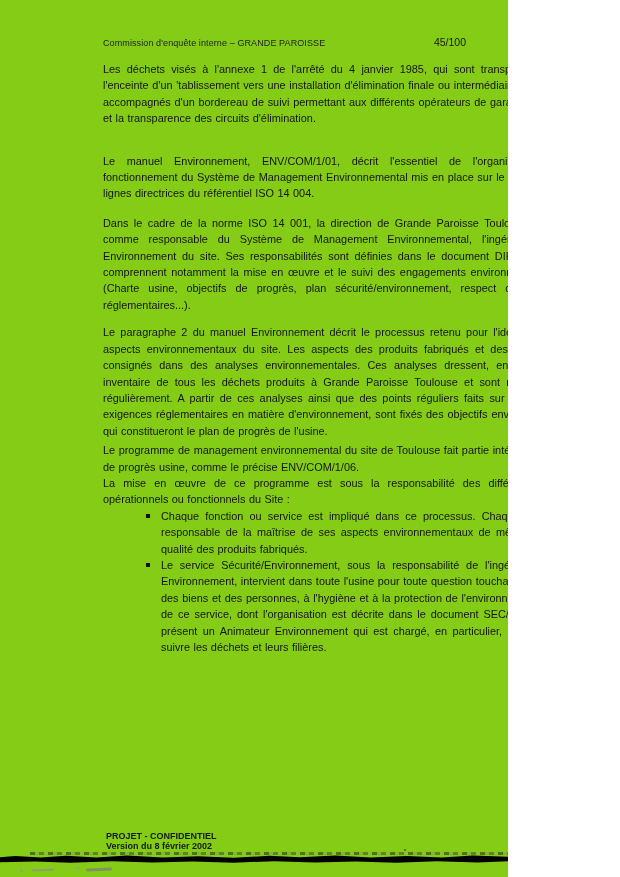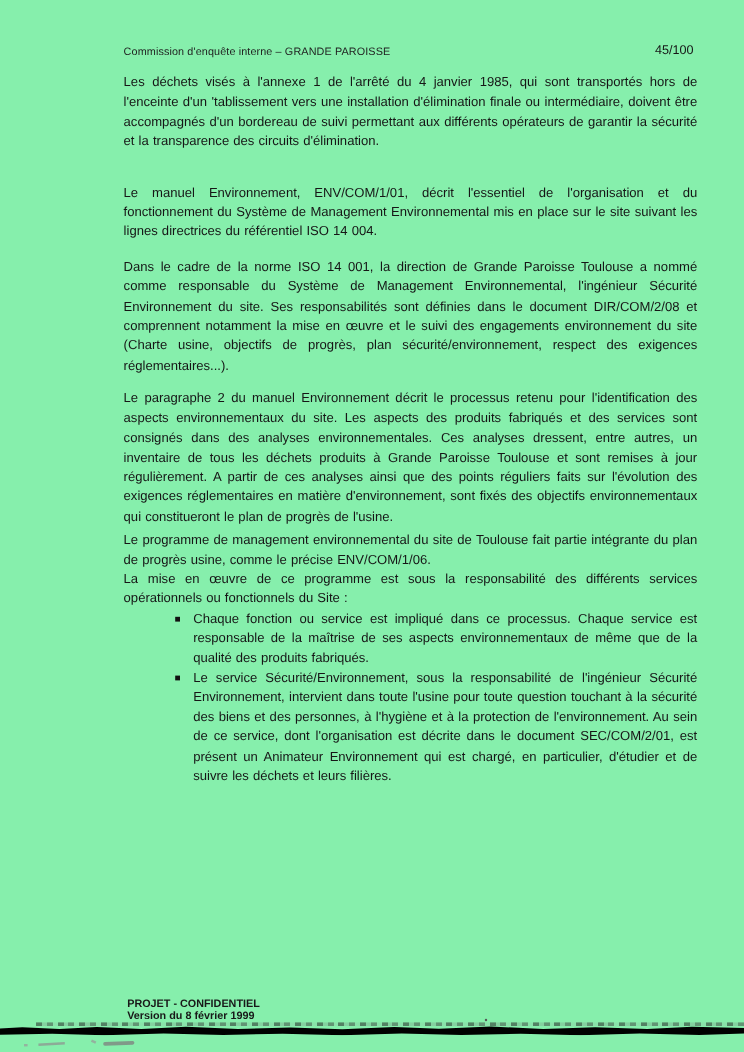--- a/index.html
+++ b/index.html
@@ -5,22 +5,22 @@
   * { margin: 0; padding: 0; box-sizing: border-box; }
   html, body { background: #ffffff; }
   body {
     width: 620px; height: 877px;
     font-family: "Liberation Sans", sans-serif;
     color: #1c1c1c;
     -webkit-font-smoothing: antialiased;
   }
   .page {
     position: relative;
-    width: 620px; height: 877px;
-    background: #86efac;
+    width: 508px; height: 877px;
+    background: #84cc16;
     overflow: hidden;
   }
 
   
   .header {
     position: absolute;
     top: 36px; left: 103px; right: 42px;
     display: flex;
     justify-content: space-between;
     align-items: flex-end;
@@ -176,21 +176,21 @@
       <div class="bullet-item">
         <span class="bullet-marker"></span>
         <span class="bullet-text">Le service Sécurité/Environnement, sous la responsabilité de l'ingénieur Sécurité Environnement, intervient dans toute l'usine pour toute question touchant à la sécurité des biens et des personnes, à l'hygiène et à la protection de l'environnement. Au sein de ce service, dont l'organisation est décrite dans le document SEC/COM/2/01, est présent un Animateur Environnement qui est chargé, en particulier, d'étudier et de suivre les déchets et leurs filières.</span>
       </div>
     </div>
 
   </div>
 
   <div class="footer">
     <span>PROJET - CONFIDENTIEL</span>
-    <span>Version du 8 février 1999</span>
+    <span>Version du 8 février 2002</span>
   </div>
 
   <div class="scan-dot"></div>
   <div class="scan-fuzz"></div>
   <div class="scan-bar"></div>
   <div class="pencil-marks">
     <span class="m1"></span>
       <span class="m2"></span>
       <span class="m3"></span>
       <span class="m4"></span>

